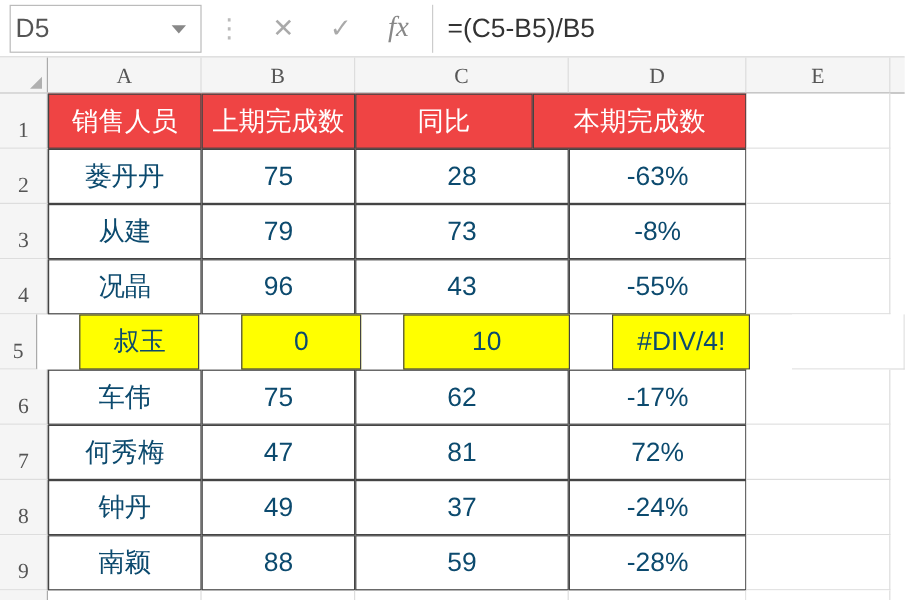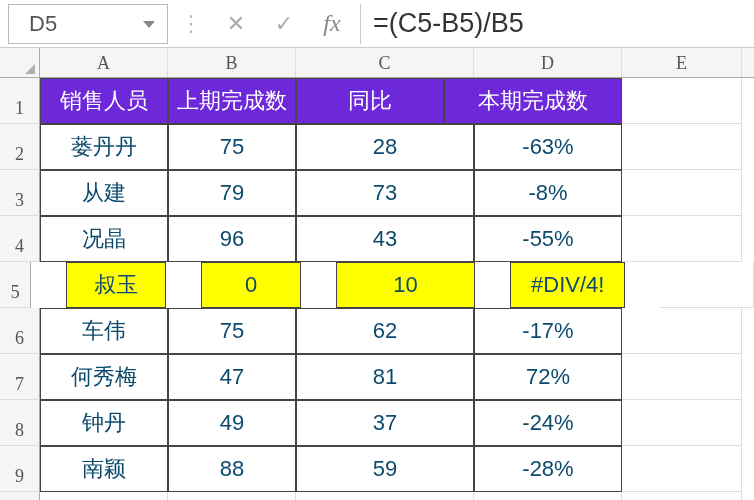--- a/index.html
+++ b/index.html
@@ -18,21 +18,21 @@
     padding: 4px 8px;
     gap: 8px;
   }
   .name-box {
     width: 160px;
     height: 40px;
     border: 1px solid #bbb;
     display: flex;
     align-items: center;
     justify-content: space-between;
-    padding: 0 8px 0 20px;
+    padding: 0 8px 0 4px;
     font-size: 22px;
     color: #555;
     background: #fff;
   }
   .name-box-dropdown {
     width: 18px; height: 18px;
     position: relative;
   }
   .name-box-dropdown::after {
     content: "";
@@ -58,21 +58,21 @@
     font-style: italic;
     font-family: "Times New Roman", serif;
     color: #888;
     font-size: 24px;
   }
   .formula-input {
     flex: 1;
     height: 40px;
     border-left: 1px solid #ccc;
     padding-left: 12px;
-    font-size: 27px;
+    font-size: 22px;
     color: #333;
     display: flex;
     align-items: center;
   }
   .sheet {
     position: relative;
   }
   .col-headers {
     display: flex;
     height: 30px;
@@ -127,21 +127,21 @@
     justify-content: center;
     font-size: 22px;
     color: #0c4a6e;
     border-right: 1px solid #ddd;
     border-bottom: 1px solid #ddd;
   }
   .data-area .cell {
     border: 1px solid #444;
   }
   .hdr-row .cell {
-    background: #6d28d9;
+    background: #ef4444;
     color: #fff;
     font-weight: normal;
   }
   .hl .cell {
     background: #ffff00;
     margin-left: 35px;
   }
   .row-empty .cell { border: none; border-right:1px solid #ddd; border-bottom:1px solid #ddd;}
   .colE.cell { border:none; border-right:1px solid #ddd; border-bottom:1px solid #ddd; background:#fff !important; }
 </style>

